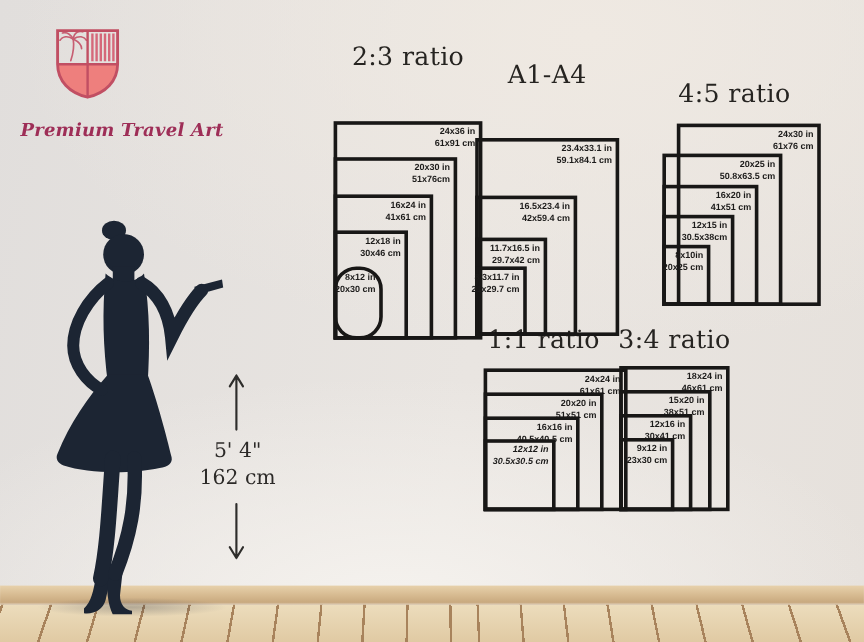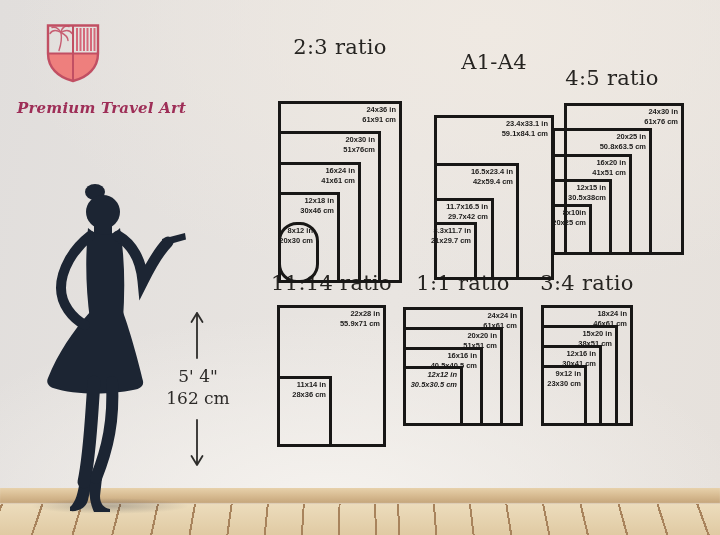--- a/index.html
+++ b/index.html
@@ -146,21 +146,21 @@
             <div>30x46 cm</div>
           </div>
         </div>
         <div class="size-rect" style="width: 41px; height: 61px; z-index: 5; border-radius: 19px;">
           <div class="size-label">
             <div>8x12 in</div>
             <div>20x30 cm</div>
           </div>
         </div>
       </div>
-      <div class="chart" style="left: 434px; top: 88px; width: 120px; height: 192px;">
+      <div class="chart" style="left: 396px; top: 88px; width: 120px; height: 192px;">
         <div class="chart-title" style="top: -38px;">A1-A4</div>
         <div class="size-rect" style="width: 120px; height: 165px; z-index: 1;">
           <div class="size-label">
             <div>23.4x33.1 in</div>
             <div>59.1x84.1 cm</div>
           </div>
         </div>
         <div class="size-rect" style="width: 85px; height: 117px; z-index: 2;">
           <div class="size-label">
             <div>16.5x23.4 in</div>
@@ -206,36 +206,21 @@
             <div>30.5x38cm</div>
           </div>
         </div>
         <div class="size-rect" style="width: 40px; height: 51px; z-index: 5;">
           <div class="size-label">
             <div>8x10in</div>
             <div>20x25 cm</div>
           </div>
         </div>
       </div>
-      <div class="chart" style="left: 277px; top: 305px; width: 109px; height: 142px;">
-        <div class="chart-title" style="top: -34px;">11:14 ratio</div>
-        <div class="size-rect" style="width: 109px; height: 142px; z-index: 1;">
-          <div class="size-label">
-            <div>22x28 in</div>
-            <div>55.9x71 cm</div>
-          </div>
-        </div>
-        <div class="size-rect" style="width: 55px; height: 71px; z-index: 2;">
-          <div class="size-label">
-            <div>11x14 in</div>
-            <div>28x36 cm</div>
-          </div>
-        </div>
-      </div>
-      <div class="chart" style="left: 403px; top: 307px; width: 120px; height: 119px;">
+      <div class="chart" style="left: 403px; top: 307px; width: 100px; height: 119px;">
         <div class="chart-title" style="top: -36px;">1:1 ratio</div>
         <div class="size-rect" style="width: 120px; height: 119px; z-index: 1;">
           <div class="size-label">
             <div>24x24 in</div>
             <div>61x61 cm</div>
           </div>
         </div>
         <div class="size-rect" style="width: 100px; height: 99px; z-index: 2; margin-top: 20px;">
           <div class="size-label">
             <div>20x20 in</div>
@@ -248,21 +233,21 @@
             <div>40.5x40.5 cm</div>
           </div>
         </div>
         <div class="size-rect" style="width: 60px; height: 60px; z-index: 4; font-style: italic;">
           <div class="size-label">
             <div>12x12 in</div>
             <div>30.5x30.5 cm</div>
           </div>
         </div>
       </div>
-      <div class="chart" style="left: 541px; top: 305px; width: 92px; height: 121px;">
+      <div class="chart" style="left: 516px; top: 305px; width: 92px; height: 121px;">
         <div class="chart-title" style="top: -34px;">3:4 ratio</div>
         <div class="size-rect" style="width: 92px; height: 121px; z-index: 1;">
           <div class="size-label">
             <div>18x24 in</div>
             <div>46x61 cm</div>
           </div>
         </div>
         <div class="size-rect" style="width: 77px; height: 101px; z-index: 2;">
           <div class="size-label">
             <div>15x20 in</div>

